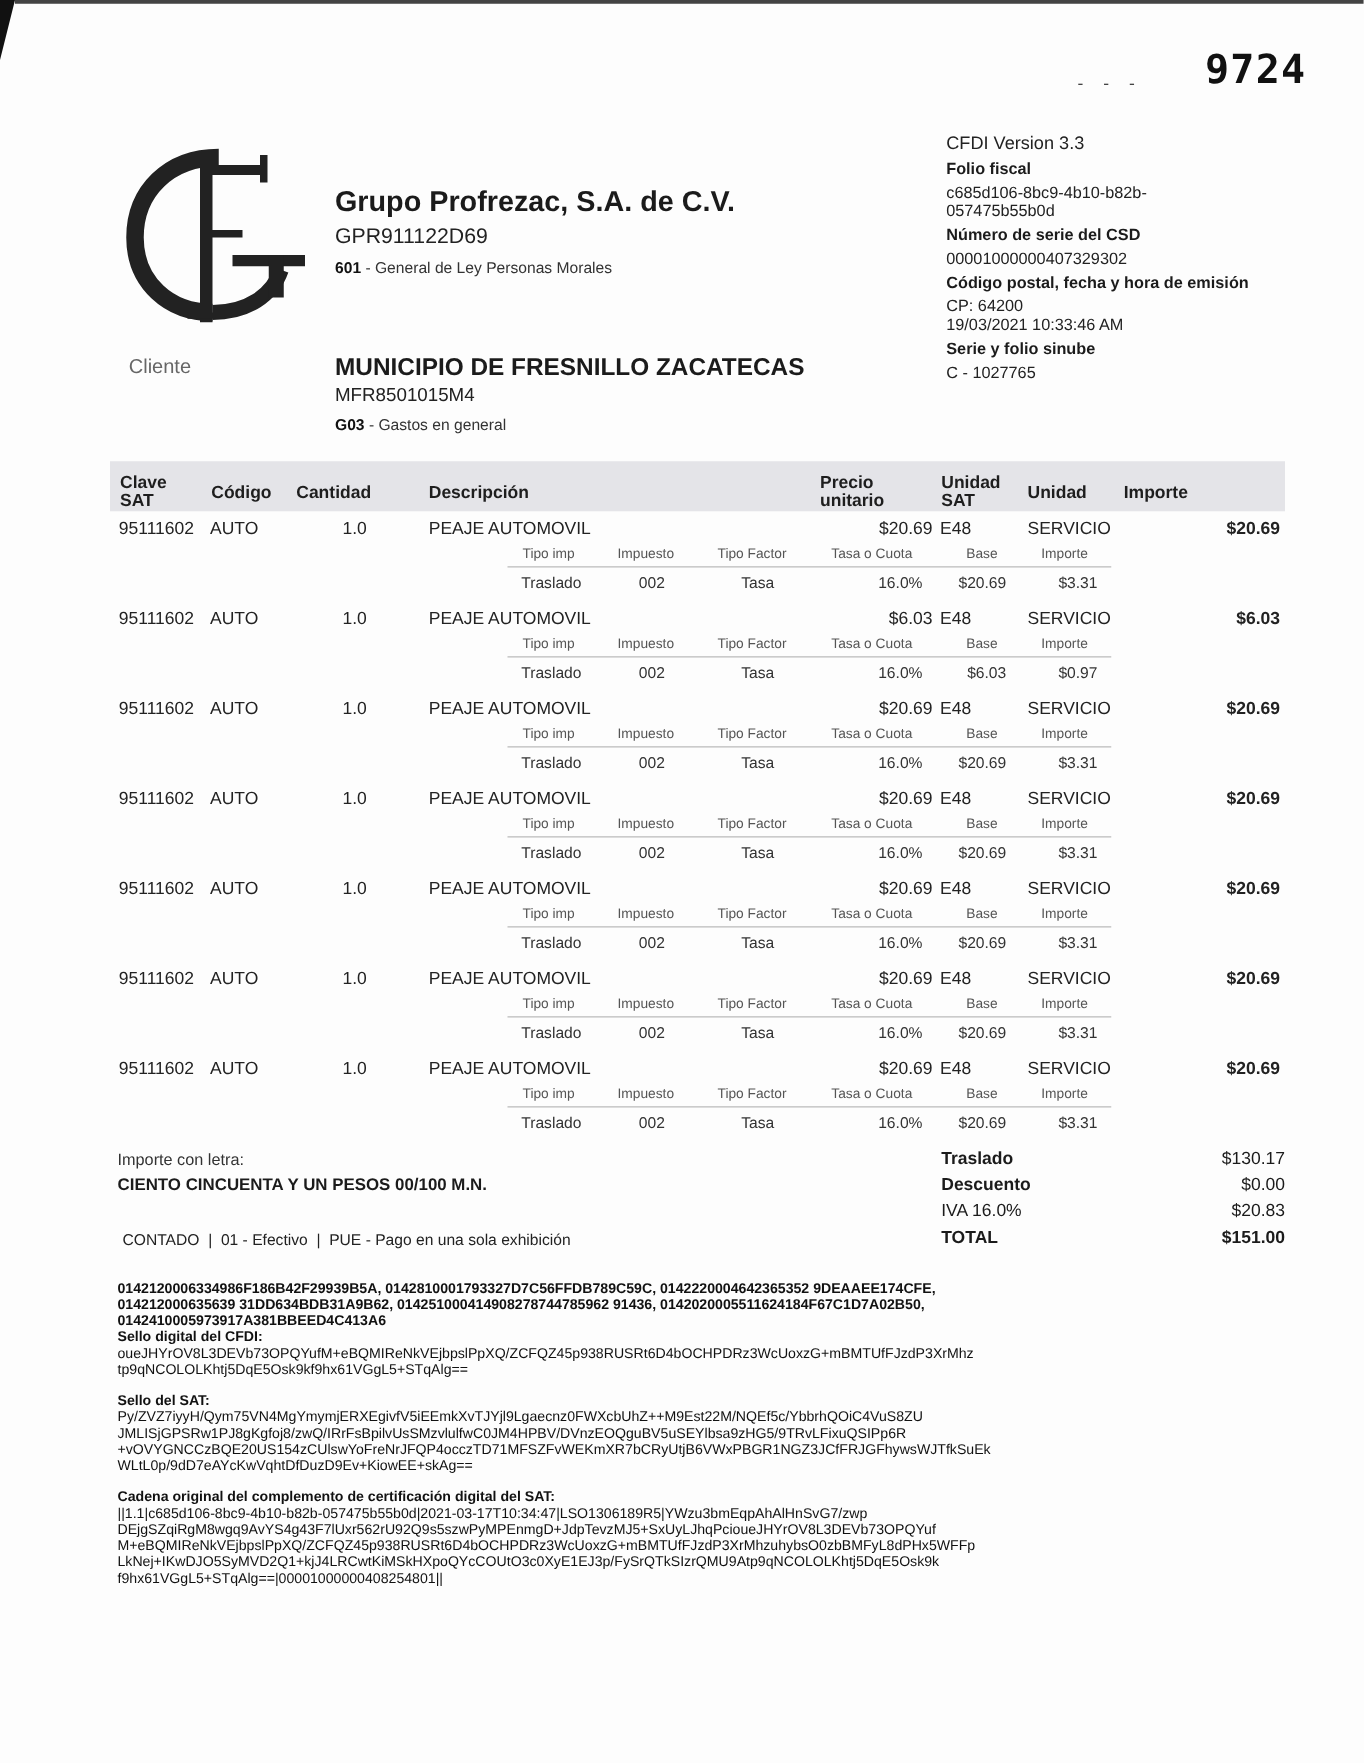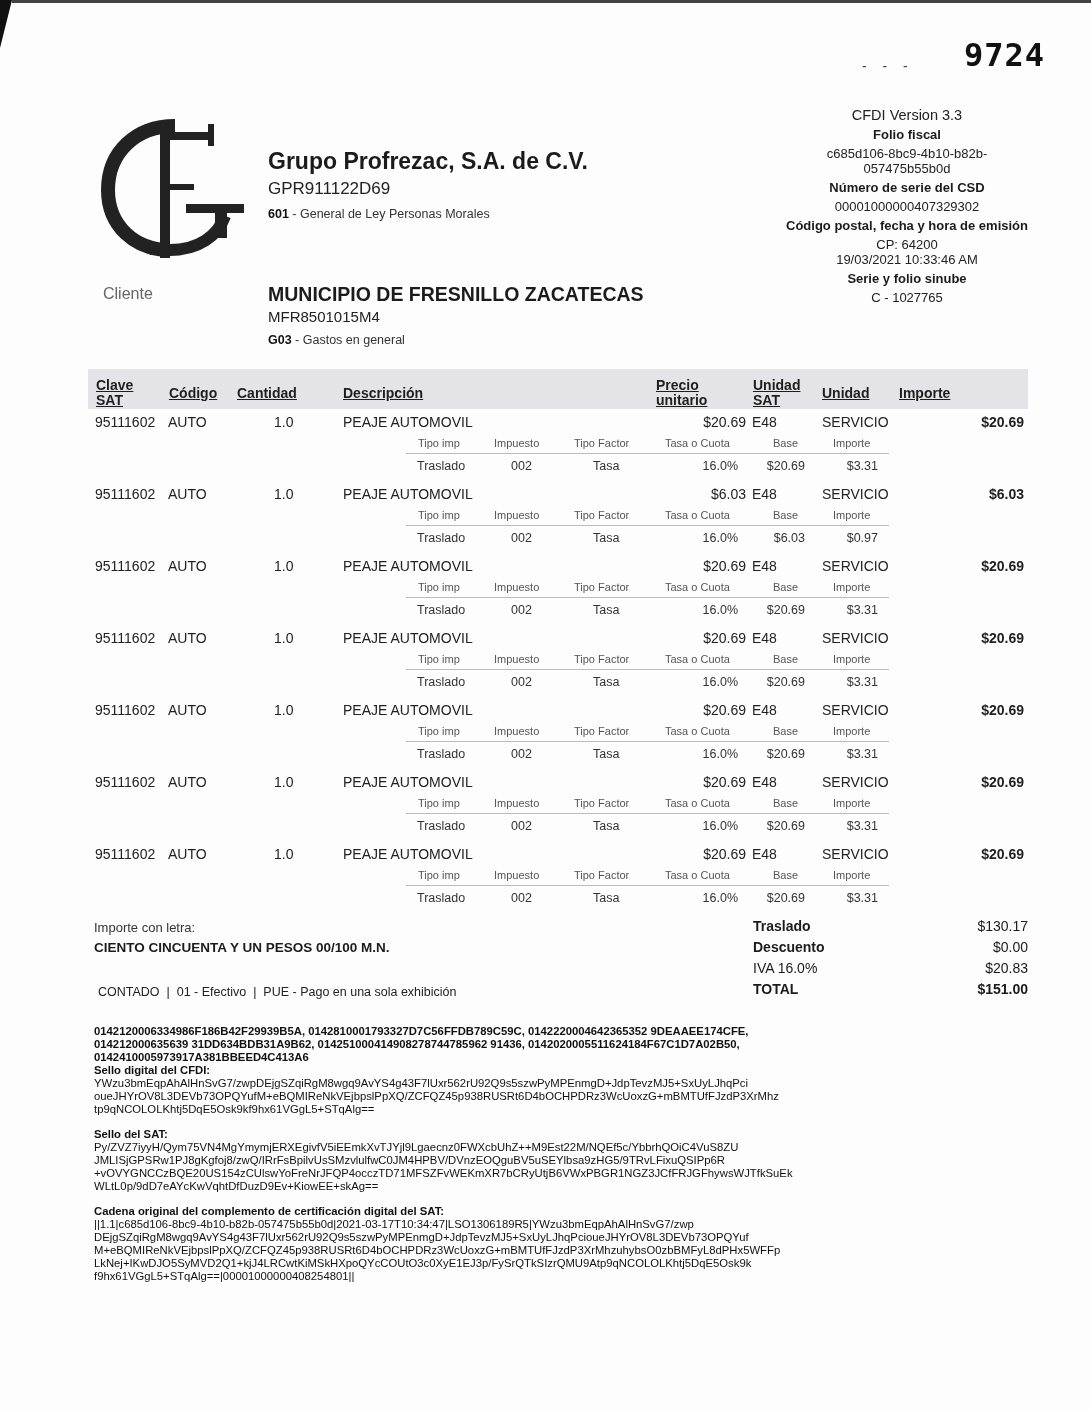--- a/index.html
+++ b/index.html
@@ -16,28 +16,28 @@
   .issuer-name { position:absolute; left:268px; top:148px; font-size:23px; font-weight:bold; color:#1b1b1b; }
   .issuer-rfc { position:absolute; left:268px; top:179px; font-size:17px; color:#222; }
   .issuer-regime { position:absolute; left:268px; top:207px; font-size:12.5px; color:#333; }
   .issuer-regime b, .client-use b { color:#111; }
 
   .client-label { position:absolute; left:103px; top:285px; font-size:16px; color:#666; }
   .client-name { position:absolute; left:268px; top:283px; font-size:19.5px; font-weight:bold; color:#1b1b1b; }
   .client-rfc { position:absolute; left:268px; top:308px; font-size:15px; color:#222; }
   .client-use { position:absolute; left:268px; top:333px; font-size:12.5px; color:#333; }
 
-  .cfdi { position:absolute; left:757px; top:108px; width:300px; font-size:13px; color:#222;text-align:center; }
+  .cfdi { position:absolute; left:757px; top:108px; width:300px; font-size:13px; color:#222; }
   .cfdi .row { margin-bottom:4px; line-height:15px; }
   .cfdi .lbl { font-weight:bold; color:#1b1b1b; }
   .cfdi .ver { font-size:14.5px; }
 
   .table-head { position:absolute; left:88px; top:369px; width:940px; height:40px; background:#e4e4e8;
                 font-size:14px; font-weight:bold; color:#1e1e1e; }
-  .th { position:absolute; top:0; height:48px; display:flex; align-items:center; line-height:15px;text-decoration:underline; }
+  .th { position:absolute; top:0; height:48px; display:flex; align-items:center; line-height:15px; }
 
   .item { position:absolute; left:88px; width:940px; height:72px; font-size:14px; color:#222; }
   .item .c { position:absolute; top:7px; }
   .item .amt { font-weight:bold; }
   .tax-head { position:absolute; top:30px; font-size:11px; color:#555; }
   .tax-line { position:absolute; left:318px; top:46px; width:483px; height:1px; background:#bbb; }
   .tax-val { position:absolute; top:52px; font-size:12.5px; color:#333; }
 
   .letra-label { position:absolute; left:94px; top:920px; font-size:13px; color:#333; }
   .letra { position:absolute; left:94px; top:940px; font-size:13.5px; font-weight:bold; color:#1b1b1b; }
@@ -306,21 +306,20 @@
   </div>
 
 <div class="codes">
   <div class="serials" id="serials">
       <div>0142120006334986F186B42F29939B5A, 0142810001793327D7C56FFDB789C59C, 0142220004642365352 9DEAAEE174CFE,</div>
       <div>014212000635639 31DD634BDB31A9B62, 014251000414908278744785962 91436, 0142020005511624184F67C1D7A02B50,</div>
       <div>0142410005973917A381BBEED4C413A6</div>
     </div>
   <div class="lbl">Sello digital del CFDI:</div>
   <div class="blk" id="sello-cfdi">
-      <div>YWzu3bmEqpAhAlHnSvG7/zwpDEjgSZqiRgM8wgq9AvYS4g43F7lUxr562rU92Q9s5szwPyMPEnmgD+JdpTevzMJ5+SxUyLJhqPci</div>
       <div>oueJHYrOV8L3DEVb73OPQYufM+eBQMIReNkVEjbpslPpXQ/ZCFQZ45p938RUSRt6D4bOCHPDRz3WcUoxzG+mBMTUfFJzdP3XrMhz</div>
       <div>tp9qNCOLOLKhtj5DqE5Osk9kf9hx61VGgL5+STqAlg==</div>
     </div>
   <div class="gap"></div>
   <div class="lbl">Sello del SAT:</div>
   <div class="blk" id="sello-sat">
       <div>Py/ZVZ7iyyH/Qym75VN4MgYmymjERXEgivfV5iEEmkXvTJYjl9Lgaecnz0FWXcbUhZ++M9Est22M/NQEf5c/YbbrhQOiC4VuS8ZU</div>
       <div>JMLISjGPSRw1PJ8gKgfoj8/zwQ/IRrFsBpilvUsSMzvlulfwC0JM4HPBV/DVnzEOQguBV5uSEYlbsa9zHG5/9TRvLFixuQSIPp6R</div>
       <div>+vOVYGNCCzBQE20US154zCUlswYoFreNrJFQP4occzTD71MFSZFvWEKmXR7bCRyUtjB6VWxPBGR1NGZ3JCfFRJGFhywsWJTfkSuEk</div>
       <div>WLtL0p/9dD7eAYcKwVqhtDfDuzD9Ev+KiowEE+skAg==</div>

